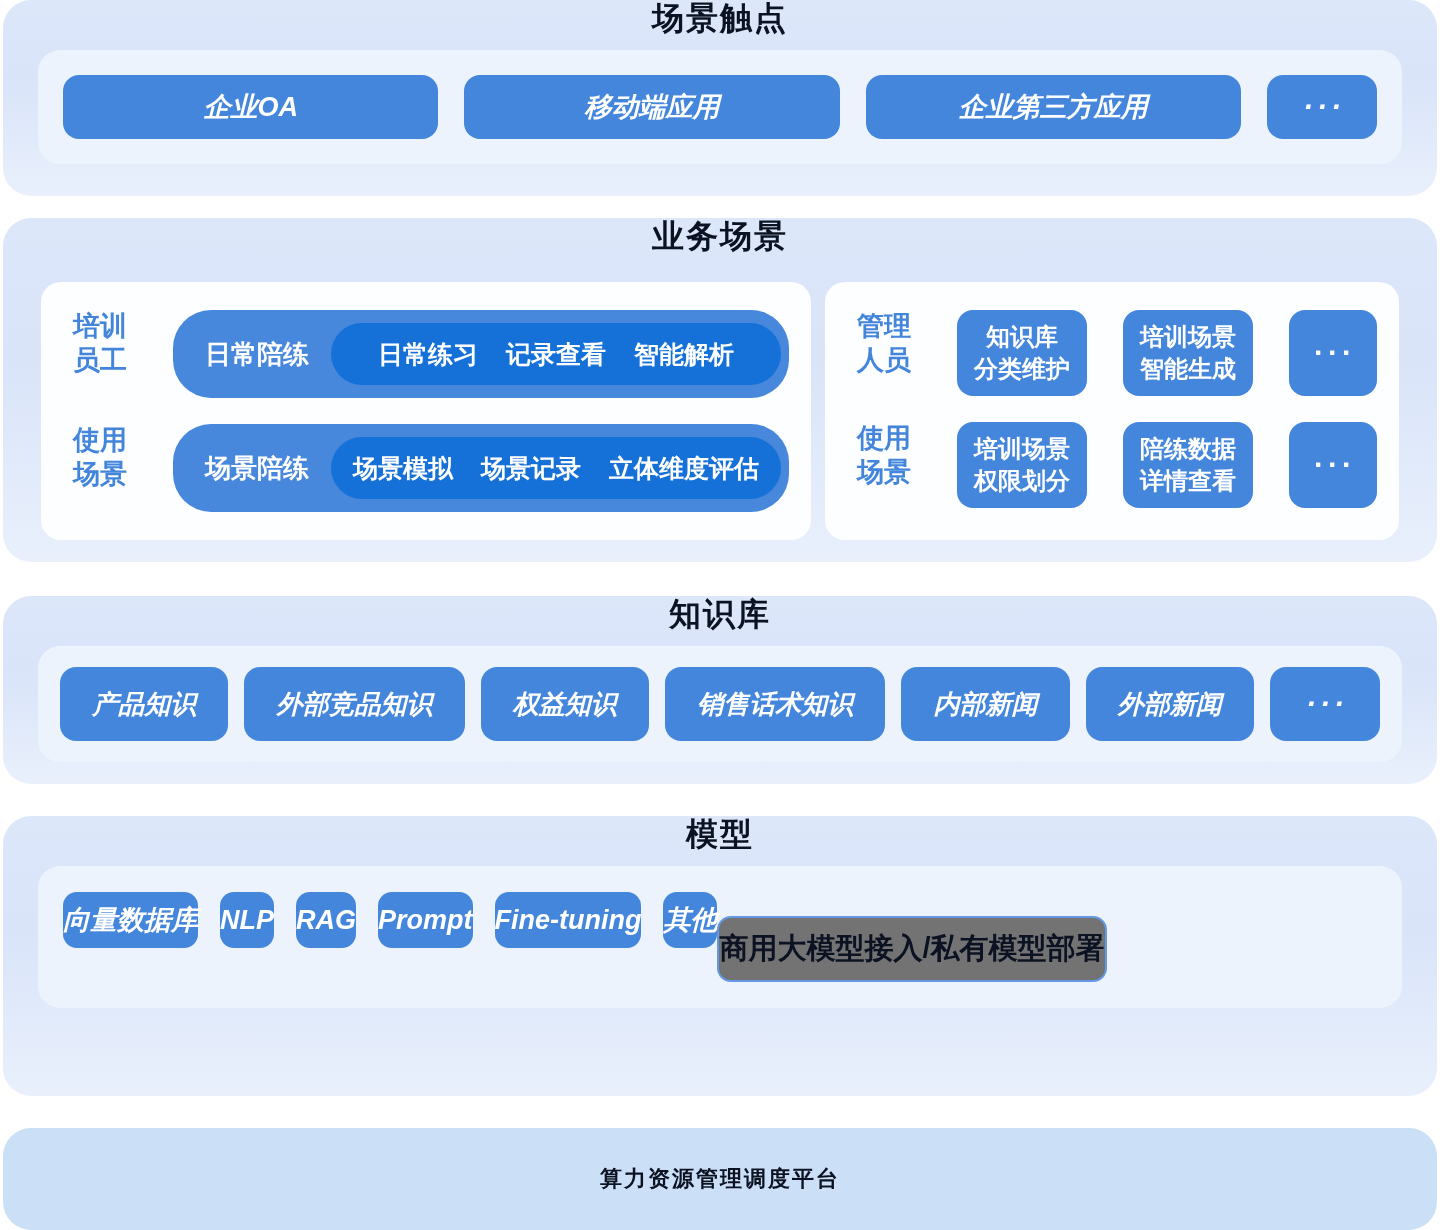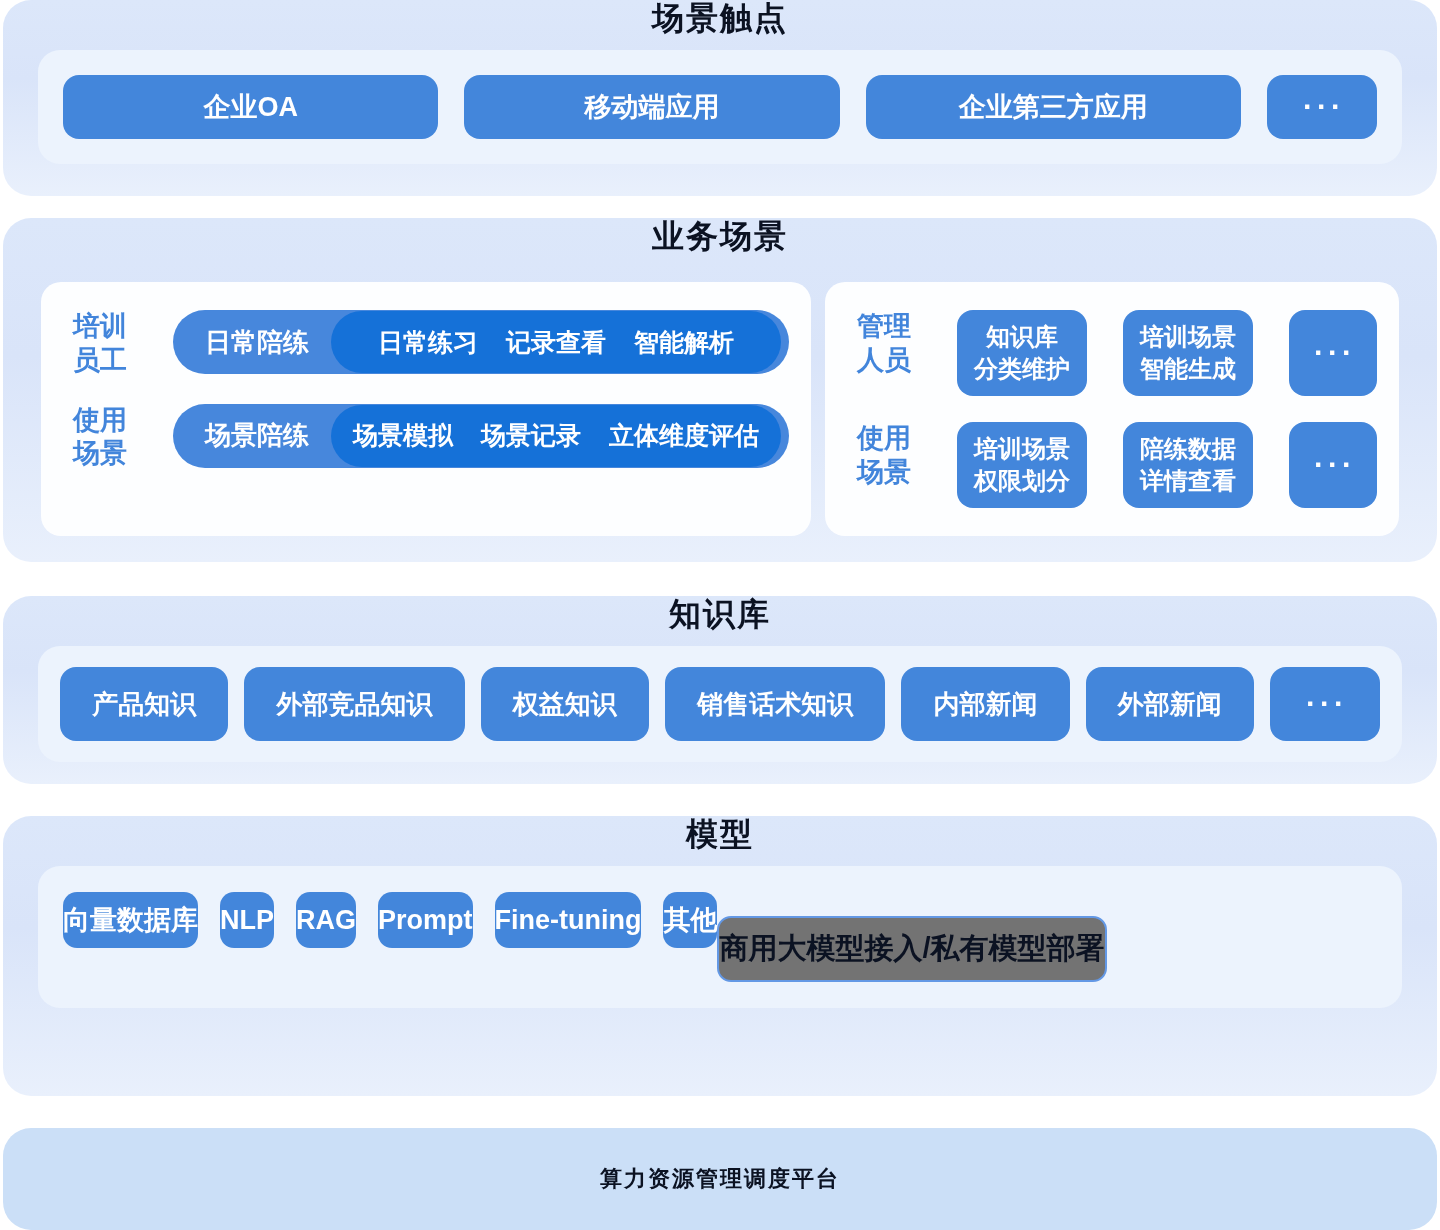--- a/index.html
+++ b/index.html
@@ -24,36 +24,36 @@
   .sec5 .platform-title{font-size:22px;font-weight:700;color:#0b1222;letter-spacing:2px;}
 
   
   .tray{margin:14px 35px 0;background:#ecf3fd;border-radius:22px;display:flex;}
   .sec1 .tray{padding:25px;gap:26px;}
   .sec3 .tray{padding:21px 22px;gap:16px;}
   .sec4 .tray{padding:26px 25px;flex-direction:row;}
 
   
   .btn{background:#4386db;color:#ffffff;border-radius:16px;display:flex;align-items:center;justify-content:center;
-    font-weight:600;white-space:nowrap;}
+    font-weight:600;white-space:nowrap;font-style:italic;}
   .sec1 .btn{flex:1;height:64px;font-size:27px;}
   .sec1 .btn.dots{flex:0 0 110px;}
   .sec3 .btn{flex:1 1 auto;height:74px;font-size:26px;padding:0 30px;}
   .sec3 .btn.dots{flex:0 0 110px;padding:0;}
   .dots-glyph{font-size:30px;font-weight:700;letter-spacing:4px;text-indent:4px;line-height:1;}
 
   
   .cards{display:flex;gap:14px;margin:28px 38px 0;}
   .card{background:#fdfeff;border-radius:20px;padding:28px 22px;display:flex;flex-direction:column;gap:26px;}
   .card-left{flex:0 0 726px;}
   .card-right{flex:1;}
   .bs-row{display:flex;align-items:flex-start;gap:36px;}
   .row-label{flex:0 0 74px;color:#4285db;font-weight:700;font-size:27px;line-height:1.25;text-align:center;}
   .row-label span{display:block;}
-  .pill{flex:1;height:64px;background:#4787dc;border-radius:38px;display:flex;align-items:center;}
+  .pill{flex:1;height:88px;background:#4787dc;border-radius:38px;display:flex;align-items:center;}
   .pill-label{color:#fff;font-size:26px;font-weight:600;padding:0 22px 0 32px;white-space:nowrap;}
   .pill-inner{flex:1;height:62px;margin-right:8px;background:#1571d8;border-radius:31px;
     display:flex;align-items:center;justify-content:center;gap:28px;color:#fff;font-size:25px;font-weight:600;}
   .btn2{flex:1;height:86px;background:#4386db;border-radius:16px;color:#fff;
     display:flex;flex-direction:column;align-items:center;justify-content:center;
     font-size:24px;font-weight:600;line-height:1.35;white-space:nowrap;}
   .btn2.dots{flex:0 0 88px;}
 
   
   .model-row{display:flex;gap:22px;}

